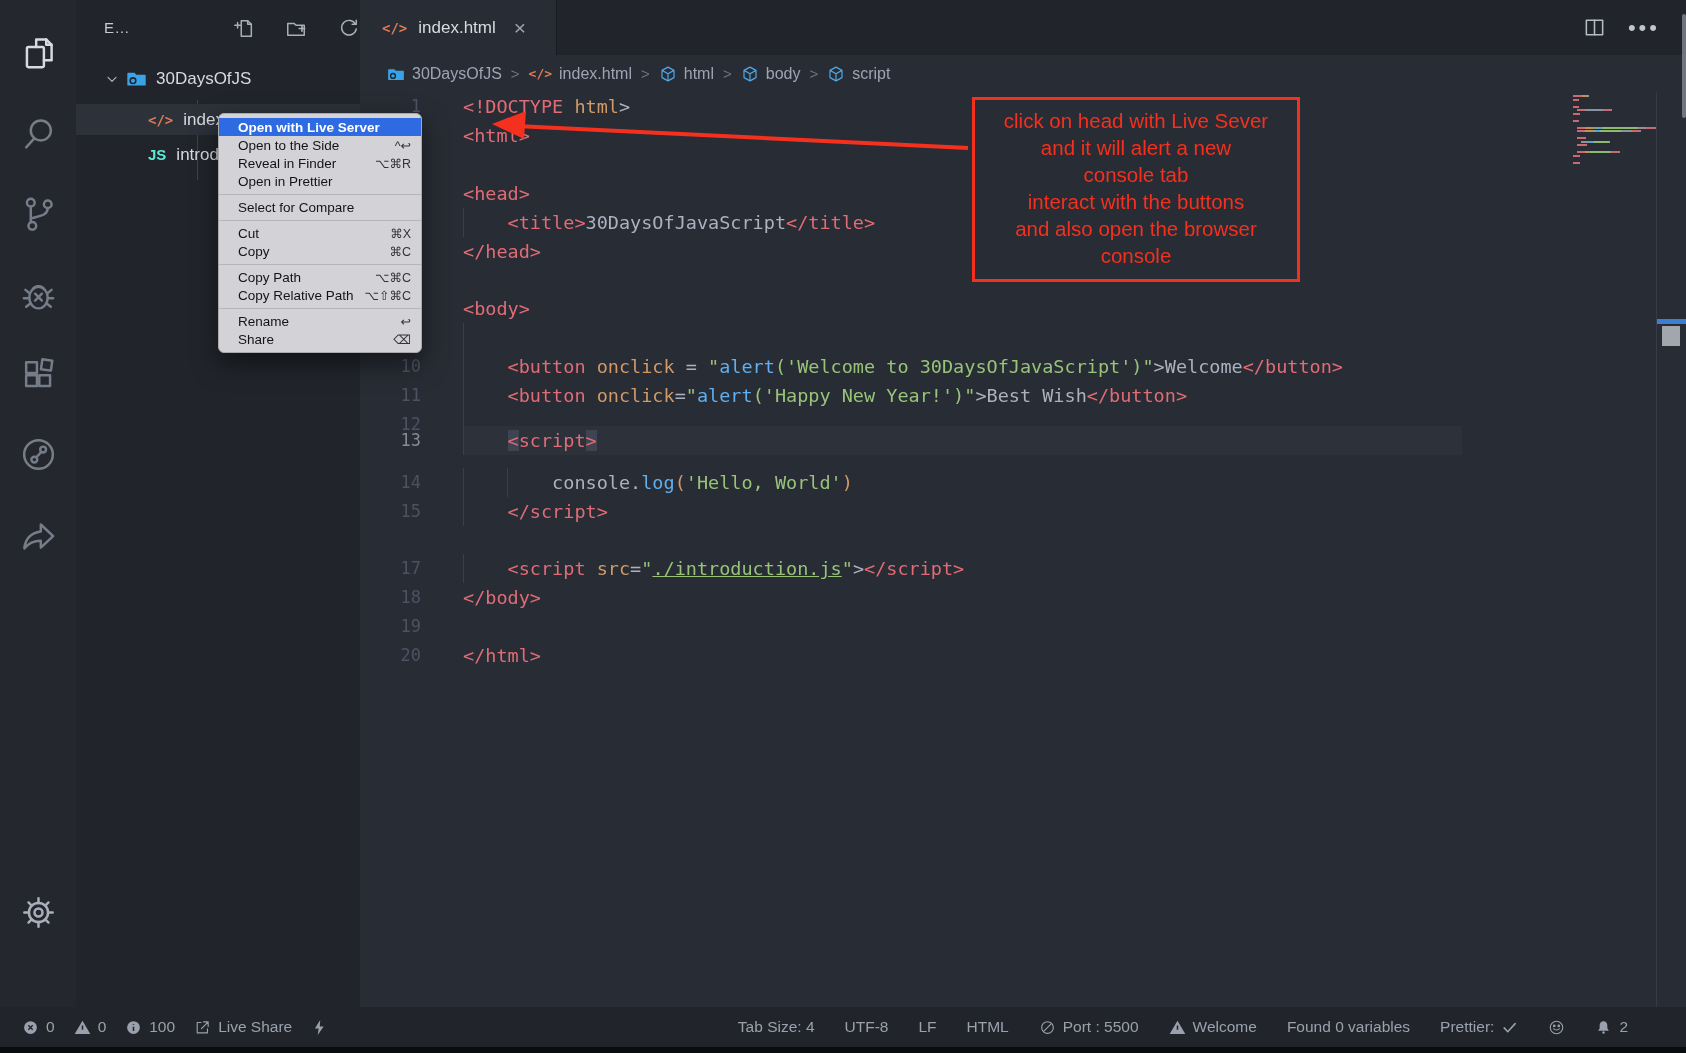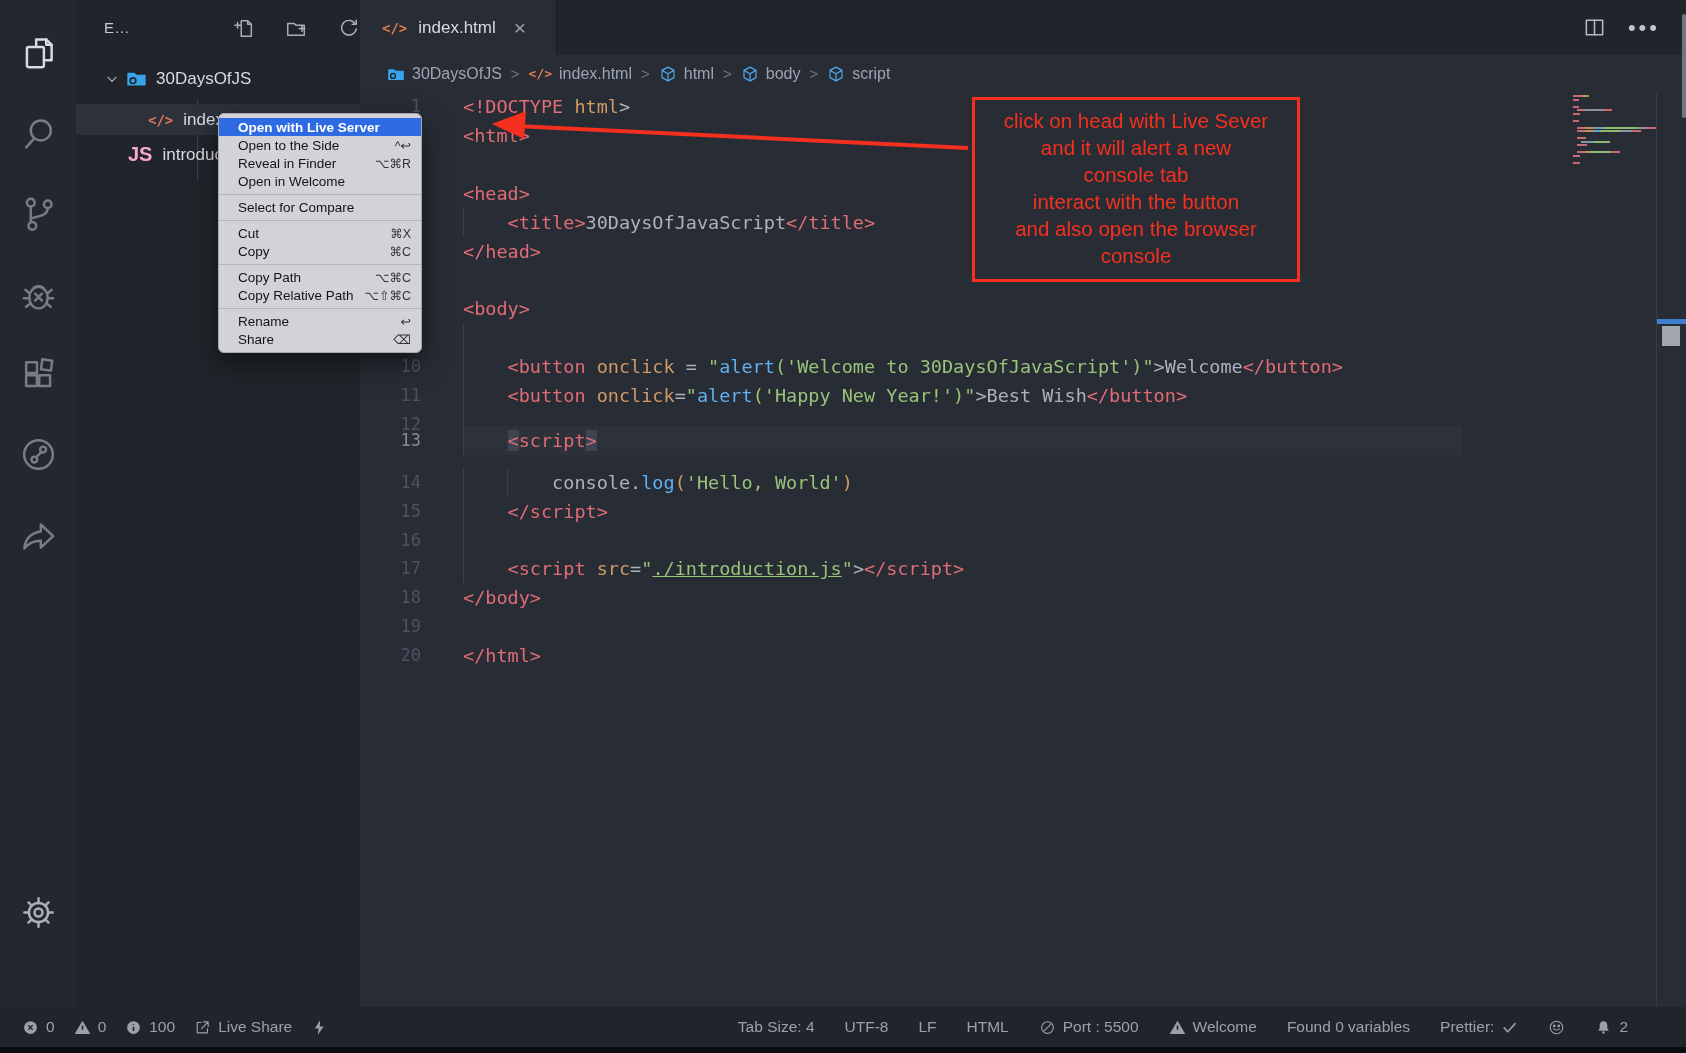--- a/index.html
+++ b/index.html
@@ -19,21 +19,21 @@
   .exp-action svg{width:22px;height:22px;}
   .tree-row{position:absolute;left:0;width:284px;height:31px;display:flex;align-items:center;color:#d7dae0;font-size:17px;cursor:pointer;}
   .tree-row.selected{background:#2c313a;}
   .tree-guide{position:absolute;left:121px;top:100px;width:1px;height:80px;background:#3c414b;}
   .chev{margin-left:28px;color:#b5bac2;display:flex;}
   .chev svg{width:16px;height:16px;}
   .tree-folder-icon{margin-left:6px;display:flex;}
   .tree-folder-icon svg{width:21px;height:21px;}
   .tree-label{margin-left:9px;}
   .fi-html{margin-left:72px;color:#e07b53;font-family:"DejaVu Sans Mono",monospace;font-weight:bold;font-size:14px;}
-  .fi-js{margin-left:52px;color:#f9a8d4;font-weight:bold;font-size:20px;}
+  .fi-js{margin-left:72px;color:#5eead4;font-weight:bold;font-size:15px;}
   .file-label{margin-left:10px;}
   
   #editor{left:360px;top:0;width:1326px;height:1007px;background:#282c34;}
   #tab-bar{position:absolute;left:0;top:0;width:1326px;height:55px;background:#21252b;}
   #tab-active{position:absolute;left:0;top:0;width:196px;height:55px;background:#282c34;border-right:1px solid #181b20;display:flex;align-items:center;color:#d7dae0;font-size:17px;cursor:pointer;}
   .tab-file-icon{margin-left:22px;color:#e07b53;font-family:"DejaVu Sans Mono",monospace;font-weight:bold;font-size:14px;}
   .tab-label{margin-left:11px;}
   .tab-close{margin-left:18px;color:#9da5b4;font-size:21px;line-height:1;cursor:pointer;}
   #editor-actions{position:absolute;top:0;right:0;height:55px;display:flex;align-items:center;color:#b6bcc6;}
   #split-icon{margin-right:22px;}
@@ -277,21 +277,20 @@
       <div class="line" style="top: 236.5px;"><span class="ln">6</span><span class="code"><span class="tag">&lt;/head&gt;</span></span></div>
       <div class="line" style="top: 265.4px;"><span class="ln">7</span><span class="code"></span></div>
       <div class="line" style="top: 294.3px;"><span class="ln">8</span><span class="code"><span class="tag">&lt;body&gt;</span></span></div>
       <div class="line" style="top: 323.2px;"><div class="guide" style="left: 102.5px;"></div><span class="ln">9</span><span class="code"></span></div>
       <div class="line" style="top: 352.1px;"><div class="guide" style="left: 102.5px;"></div><span class="ln">10</span><span class="code"><span class="pln">    </span><span class="tag">&lt;button</span><span class="attr"> onclick</span><span class="pln"> = </span><span class="str">"</span><span class="fn">alert</span><span class="str">('Welcome to 30DaysOfJavaScript')"</span><span class="pln">&gt;</span><span class="pln">Welcome</span><span class="tag">&lt;/button&gt;</span></span></div>
       <div class="line" style="top: 381px;"><div class="guide" style="left: 102.5px;"></div><span class="ln">11</span><span class="code"><span class="pln">    </span><span class="tag">&lt;button</span><span class="attr"> onclick</span><span class="pln">=</span><span class="str">"</span><span class="fn">alert</span><span class="str">('Happy New Year!')"</span><span class="pln">&gt;</span><span class="pln">Best Wish</span><span class="tag">&lt;/button&gt;</span></span></div>
       <div class="line" style="top: 409.9px;"><div class="guide" style="left: 102.5px;"></div><span class="ln">12</span><span class="code"></span></div>
       <div class="line active" style="top: 426px;"><div class="guide" style="left: 102.5px;"></div><span class="ln">13</span><span class="code"><span class="pln">    </span><span class="taghl">&lt;</span><span class="tag">script</span><span class="taghl">&gt;</span></span></div>
       <div class="line" style="top: 467.7px;"><div class="guide" style="left: 102.5px;"></div><div class="guide" style="left: 147.06px;"></div><span class="ln">14</span><span class="code"><span class="pln">        </span><span class="pln">console</span><span class="pun2">.</span><span class="fn">log</span><span class="paren">(</span><span class="str">'Hello, World'</span><span class="paren">)</span></span></div>
       <div class="line" style="top: 496.6px;"><div class="guide" style="left: 102.5px;"></div><span class="ln">15</span><span class="code"><span class="pln">    </span><span class="tag">&lt;/script&gt;</span></span></div>
-      <div class="line" style="top: 525.5px;"><div class="guide" style="left: 102.5px;"></div><span class="ln">16</span><span class="code"></span></div>
       <div class="line" style="top: 554.4px;"><div class="guide" style="left: 102.5px;"></div><span class="ln">17</span><span class="code"><span class="pln">    </span><span class="tag">&lt;script</span><span class="attr"> src</span><span class="pln">=</span><span class="str">"</span><span class="lnk">./introduction.js</span><span class="str">"</span><span class="pln">&gt;</span><span class="tag">&lt;/script&gt;</span></span></div>
       <div class="line" style="top: 583.3px;"><span class="ln">18</span><span class="code"><span class="tag">&lt;/body&gt;</span></span></div>
       <div class="line" style="top: 612.2px;"><span class="ln">19</span><span class="code"></span></div>
       <div class="line" style="top: 641.1px;"><span class="ln">20</span><span class="code"><span class="tag">&lt;/html&gt;</span></span></div>
     </div>
 </div>
 
 <div id="minimap" class="abs">
     <div class="mm-row"><span class="mm-seg" style="width: 9.45px; background: rgb(201, 106, 114);"></span><span class="mm-seg" style="width: 5.25px; background: rgb(192, 145, 88);"></span><span class="mm-seg" style="width: 1.05px; background: rgb(138, 147, 160);"></span></div>
     <div class="mm-row"><span class="mm-seg" style="width: 6.3px; background: rgb(201, 106, 114);"></span></div>
@@ -316,21 +315,21 @@
   </div>
 <div id="overview-col" class="abs"></div>
 <div id="ov-blue" class="abs"></div>
 <div id="ov-thumb" class="abs"></div>
 <div id="win-scroll" class="abs"></div>
 
 <div id="annotation-box" class="abs">
     <div>click on head with Live Sever</div>
     <div>and it will alert a new</div>
     <div>console tab</div>
-    <div>interact with the button</div>
+    <div>interact with the buttons</div>
     <div>and also open the browser</div>
     <div>console</div>
   </div>
 <svg id="arrow-svg" class="abs" width="1686" height="1053">
   <line x1="968" y1="148" x2="516" y2="126" stroke="#f5301e" stroke-width="4"></line>
   <polygon points="492,124 526,111 524,139" fill="#f5301e"></polygon>
 </svg>
 
 <div id="context-menu" class="abs">
     <div class="menu-item highlight">
@@ -338,21 +337,21 @@
     </div>
     <div class="menu-item">
       <span>Open to the Side</span>
       <span class="ms">^↩</span>
     </div>
     <div class="menu-item">
       <span>Reveal in Finder</span>
       <span class="ms">⌥⌘R</span>
     </div>
     <div class="menu-item">
-      <span>Open in Welcome</span>
+      <span>Open in Prettier</span>
     </div>
     <div class="menu-sep"></div>
     <div class="menu-item">
       <span>Select for Compare</span>
     </div>
     <div class="menu-sep"></div>
     <div class="menu-item">
       <span>Cut</span>
       <span class="ms">⌘X</span>
     </div>

